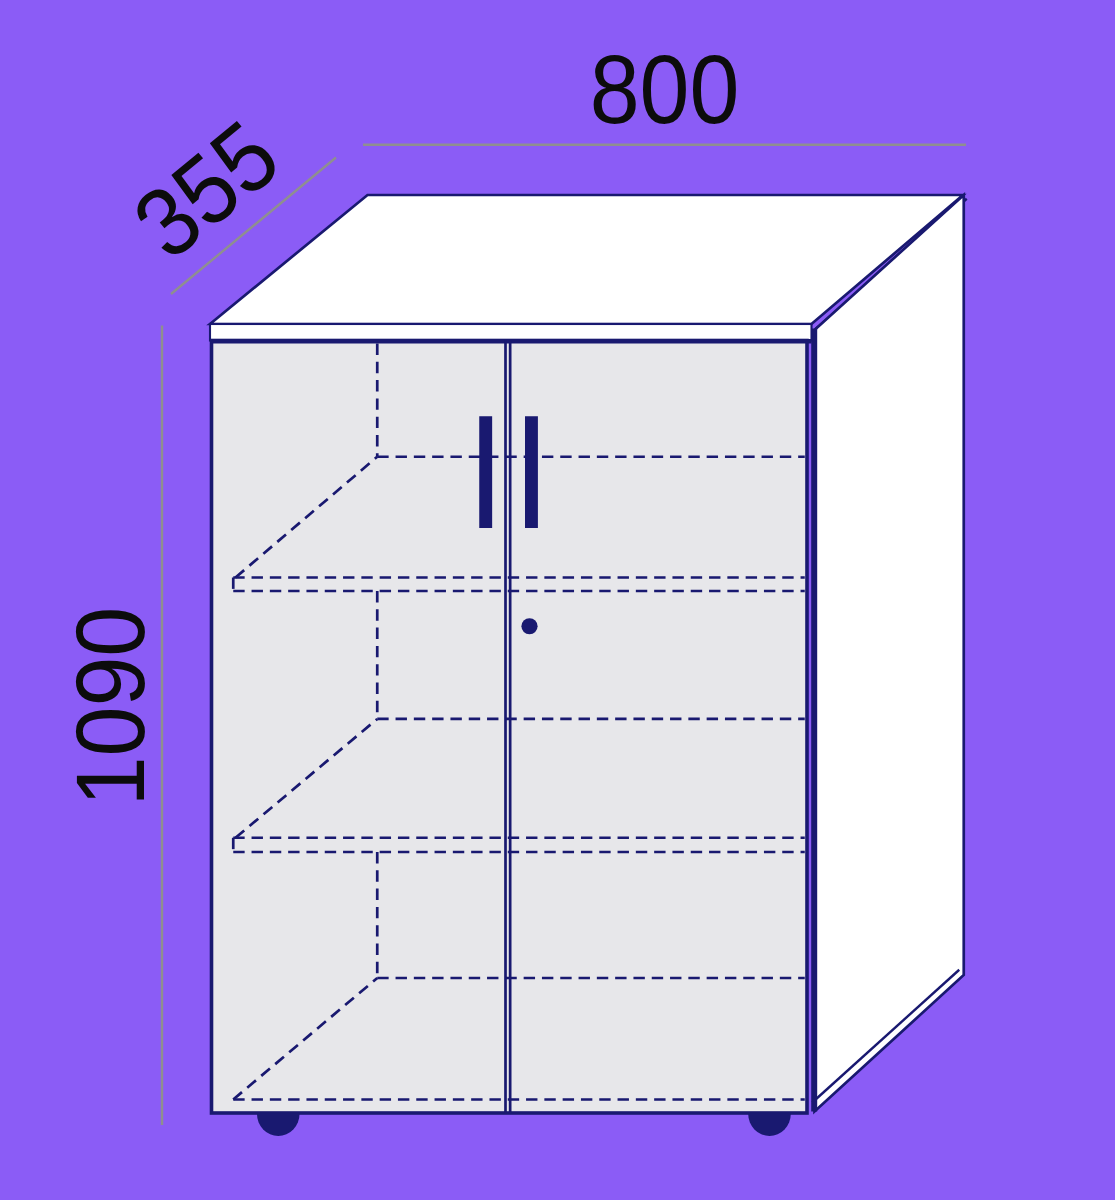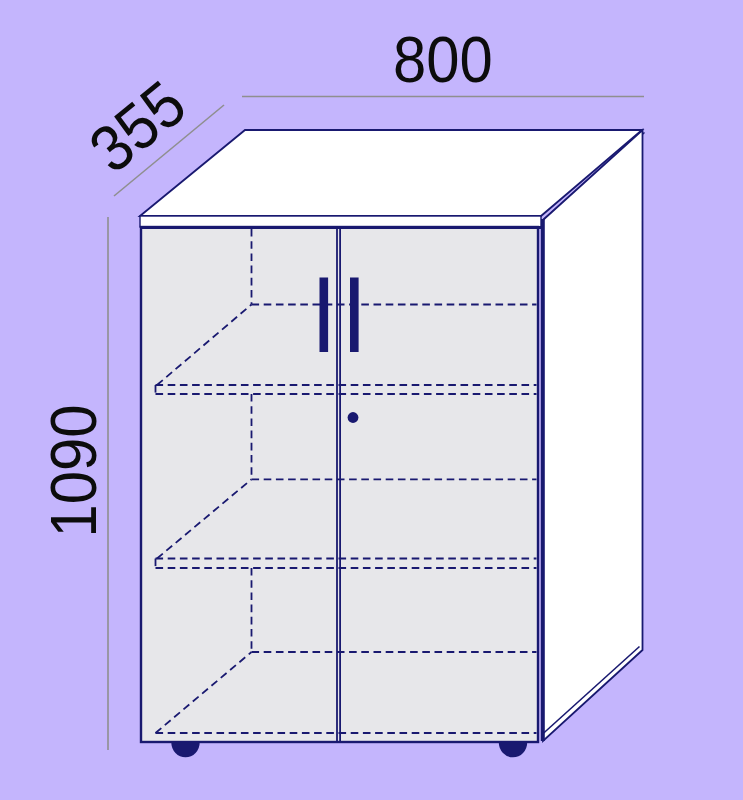--- a/index.html
+++ b/index.html
@@ -1,16 +1,16 @@
 <!DOCTYPE html>
 <html><head>
 <meta charset="utf-8">
 <style>
   html,body{margin:0;padding:0;background:#ffffff;}
-  .stage{position:relative;width:743px;height:800px;background:#c4b5fd;overflow:hidden;
+  .stage{position:relative;width:743px;height:800px;background:#8b5cf6;overflow:hidden;
          font-family:"Liberation Sans", sans-serif;}
   svg{position:absolute;left:0;top:0;}
   text{fill:#0c0c0c;}
 </style>
 </head>
 <body>
 <div class="stage">
 <svg width="743" height="800" viewBox="0 0 743 800">
 
   <g transform="translate(443 59) scale(0.92 1)">

